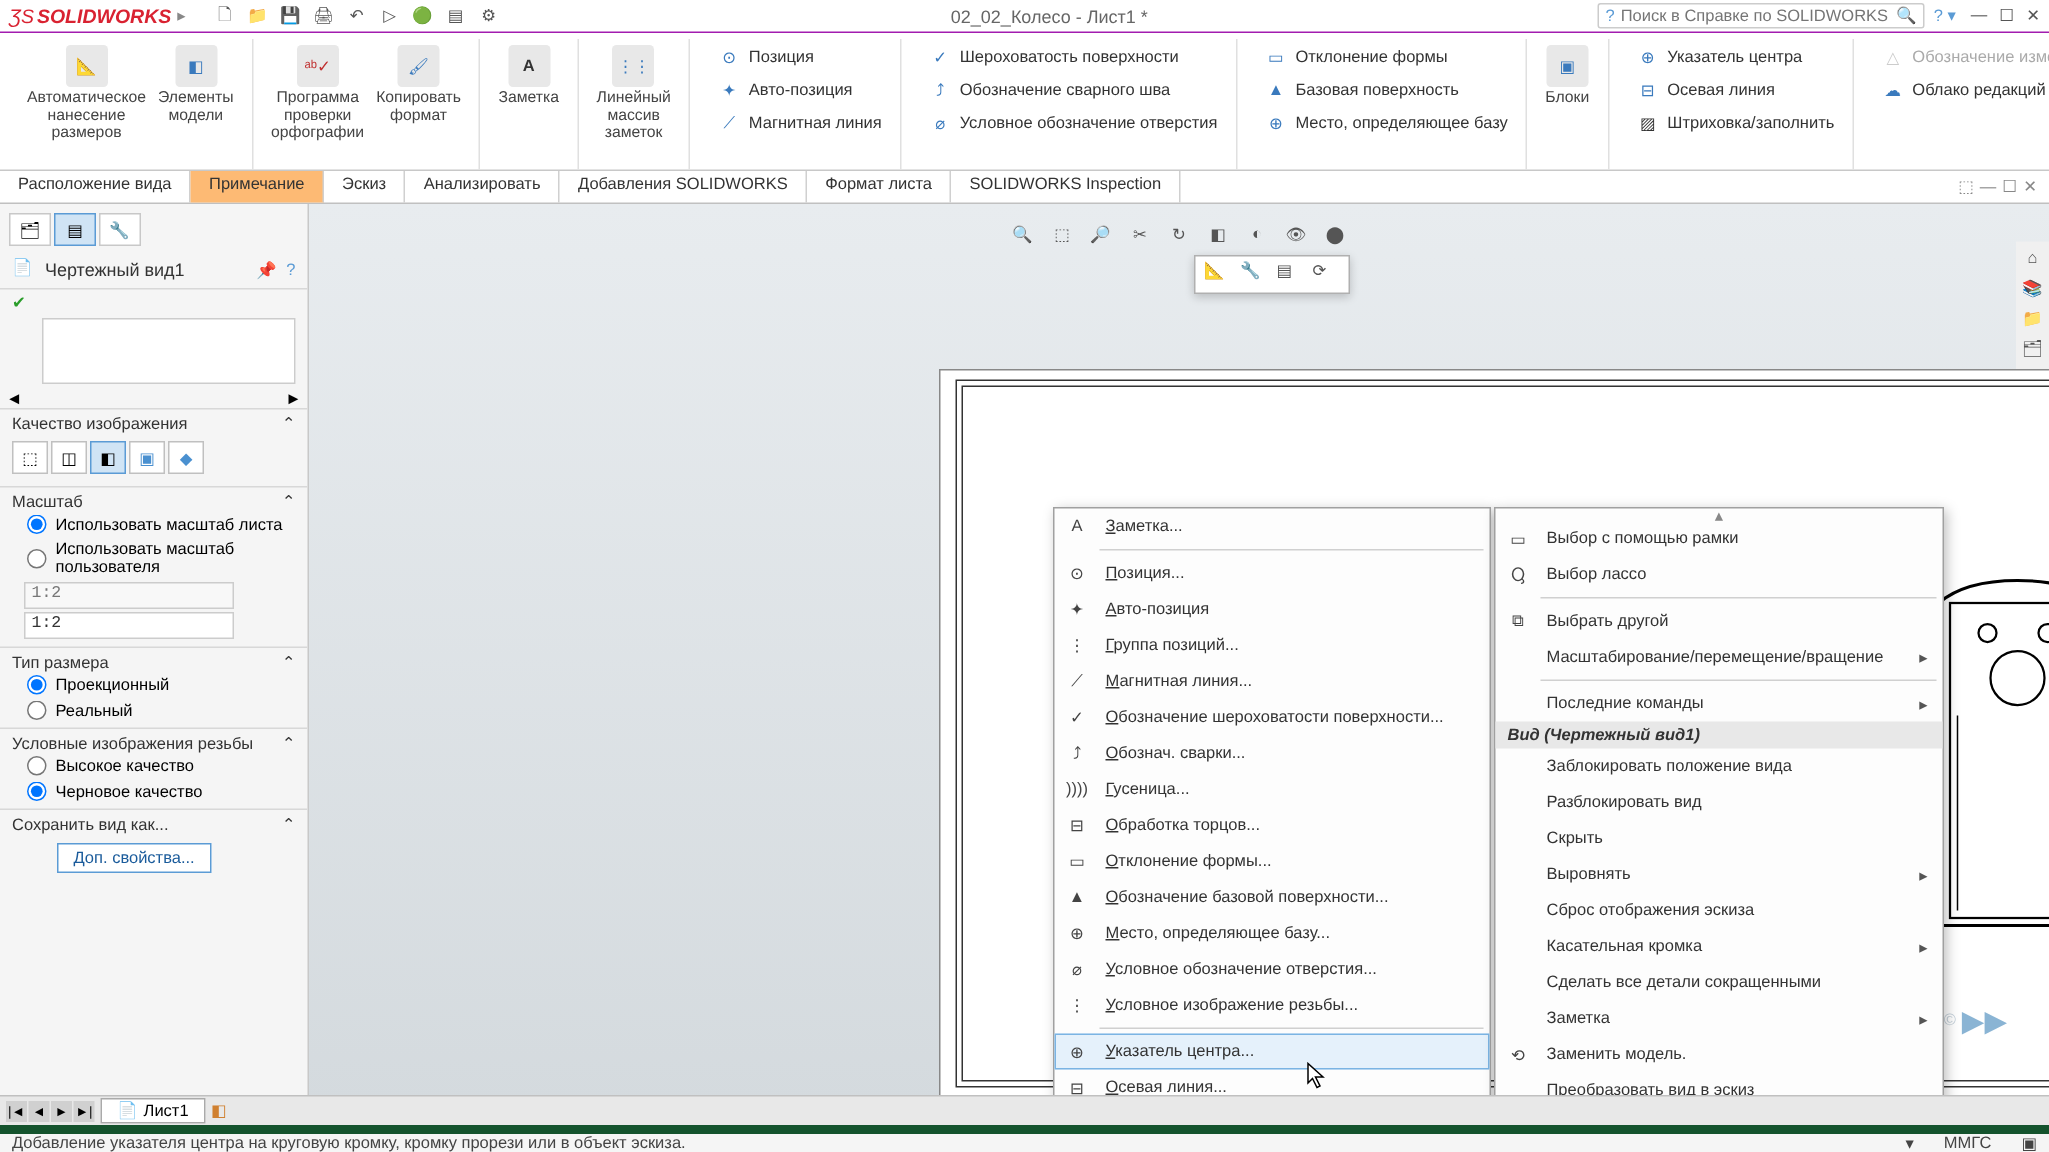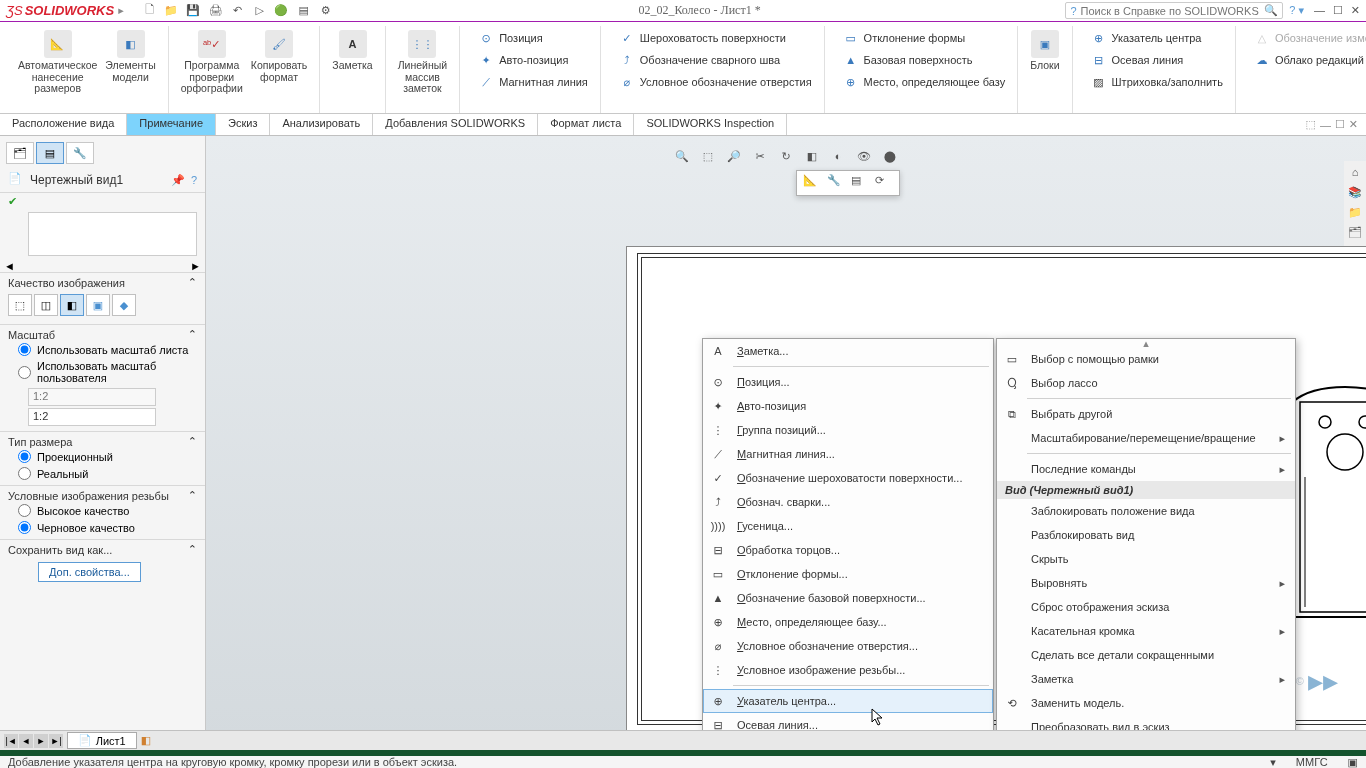--- a/index.html
+++ b/index.html
@@ -2,55 +2,55 @@
 <html><head>
 <meta charset="utf-8">
 <style>
 * { margin: 0; padding: 0; box-sizing: border-box; font-family: "Segoe UI", Tahoma, sans-serif; font-size: 11px; }
 body { background: #f0f0f0; width: 1366px; height: 768px; overflow: hidden; position: relative; }
 .titlebar { height: 22px; background: #fff; display: flex; align-items: center; padding: 0 6px; border-bottom: 1px solid #a21caf; }
 .logo { color: #d92231; font-weight: bold; font-size: 13px; font-style: italic; }
 .logo-ds { color: #d92231; font-size: 13px; font-style: italic; margin-right:2px;}
 .qat { display: flex; gap: 6px; margin-left: 18px; align-items: center;}
 .qat-btn { width: 16px; height: 16px; display: flex; align-items: center; justify-content: center; color: #555; cursor: pointer;}
-.title-center { flex: 1; text-align: center; color: #666; font-size: 12px; font-family: Liberation Serif, serif;}
+.title-center { flex: 1; text-align: center; color: #666; font-size: 12px;}
 .search-help { display: flex; align-items: center; gap: 4px; border: 1px solid #ccc; border-radius: 2px; padding: 1px 4px; background: #fff;}
 .search-help input { border: none; outline: none; width: 180px; font-size: 11px; color: #888;}
 .win-ctrl { display: flex; gap: 8px; margin-left: 10px; color: #555;}
 .ribbon { background: #fff; border-bottom: 1px solid #c8c8c8; display: flex; padding: 4px 6px 0 6px; height: 92px;}
 .rib-group { display: flex; flex-direction: column; align-items: center; padding: 2px 8px; border-right: 1px solid #e0e0e0; justify-content: flex-start;}
 .rib-big { display: flex; flex-direction: column; align-items: center; gap: 2px; padding: 2px 4px; cursor: pointer; text-align: center; max-width: 90px;}
 .rib-big-icon { width: 28px; height: 28px; background: #e8e8e8; border-radius: 3px; display:flex;align-items:center;justify-content:center;color:#3a7abd;}
 .rib-label { font-size: 10.5px; line-height: 1.1; color: #444;}
 .rib-col { display: flex; flex-direction: column; gap: 2px; padding-left: 6px;}
 .rib-small { display: flex; align-items: center; gap: 5px; padding: 2px 4px; cursor: pointer; font-size: 11px; color: #333; white-space: nowrap;}
 .rib-small-icon { width: 16px; height: 16px; display:inline-flex;align-items:center;justify-content:center;color:#3a7abd;}
 .rib-small.disabled { color: #aaa; }
 .tabs { background: #fff; border-bottom: 1px solid #c0c0c0; display: flex; height: 22px;}
 .tab { padding: 3px 12px; font-size: 11px; color: #333; border-right: 1px solid #d0d0d0; cursor: pointer;}
-.tab.active { background: #7dd3fc; }
+.tab.active { background: #fdba74; }
 .tab-right { margin-left: auto; display:flex; gap:4px; padding-right:8px; align-items:center; color:#888;}
 .main { display: flex; height: 602px; position: relative;}
 .left-panel { width: 206px; background: #f5f5f5; border-right: 1px solid #c8c8c8; height: 100%; overflow: hidden;}
 .lp-tabs { display: flex; padding: 6px 6px 4px 6px; gap: 2px;}
 .lp-tab { width: 28px; height: 22px; border: 1px solid #c8c8c8; background: #fff; display:flex;align-items:center;justify-content:center;cursor:pointer;}
 .lp-tab.active { background: #d0e4f5; border-color: #5b9bd5;}
 .lp-header { display: flex; align-items: center; gap: 6px; padding: 4px 8px; border-bottom: 1px solid #d8d8d8;}
 .lp-header-icon{width:16px;height:16px;color:#3a7abd;}
 .lp-title { font-size: 12px; color: #333;}
 .lp-check{color:#2a9d2a;padding:2px 8px;}
 .lp-prev { margin: 2px 8px 4px 28px; height: 44px; border: 1px solid #ccc; background: #fff; position:relative;}
 .lp-prev-scroll{display:flex;justify-content:space-between;padding:0 4px;}
 .lp-section { padding: 3px 8px; border-top: 1px solid #d8d8d8;}
 .lp-sec-head { display: flex; justify-content: space-between; align-items: center; color: #333; font-size: 11px;}
 .lp-quality { display: flex; gap: 2px; padding: 5px 0;}
 .lp-q-btn { width: 24px; height: 22px; border: 1px solid #c0c0c0; background: #fff; cursor:pointer;display:flex;align-items:center;justify-content:center;}
 .lp-q-btn.sel{background:#d0e4f5;border-color:#5b9bd5;}
 .lp-radio { display: flex; align-items: center; gap: 6px; padding: 2px 0 2px 10px; font-size: 11px;}
-.lp-combo { margin: 2px 0 2px 20px; width: 128px; height: 18px; border: 1px solid #ccc; background: #f8f8f8; padding: 1px 4px; font-size: 11px; color: #777;}
+.lp-combo { margin: 2px 0 2px 8px; width: 140px; height: 18px; border: 1px solid #ccc; background: #f8f8f8; padding: 1px 4px; font-size: 11px; color: #777; font-family: Liberation Mono, monospace;}
 .lp-btn { margin: 6px 0 6px 30px; padding: 3px 10px; border: 1px solid #5b9bd5; background:#fff; color:#1a5b9b; font-size:11px; cursor:pointer;}
 .canvas { flex: 1; background: linear-gradient(#e8ecef,#d4dade); position: relative;}
 .view-toolbar { position: absolute; top: 8px; left: 50%; transform: translateX(-50%); display: flex; gap: 6px; background: transparent; padding: 2px;}
 .vt-btn{width:20px;height:20px;color:#555;cursor:pointer;display:flex;align-items:center;justify-content:center;}
 .mini-toolbar { position: absolute; top: 34px; left: 590px; background: #fff; border: 1px solid #b0b0b0; box-shadow: 0 2px 6px rgba(0,0,0,0.2); padding: 3px 6px; display: flex; gap: 6px;}
 .mt-btn{width:18px;height:18px;cursor:pointer;color:#555;}
 .drawing { position: absolute; left: 420px; top: 110px; width: 900px; height: 490px; background: #fff; border: 1px solid #888;}
 .drawing-inner{position:absolute;left:10px;top:6px;right:10px;bottom:10px;border:1px solid #333;}
 .drawing-inner2{position:absolute;left:3px;top:3px;right:3px;bottom:3px;border:1px solid #333;}
 .part { position: absolute; right: 80px; top: 120px; width: 200px; height: 280px; }

